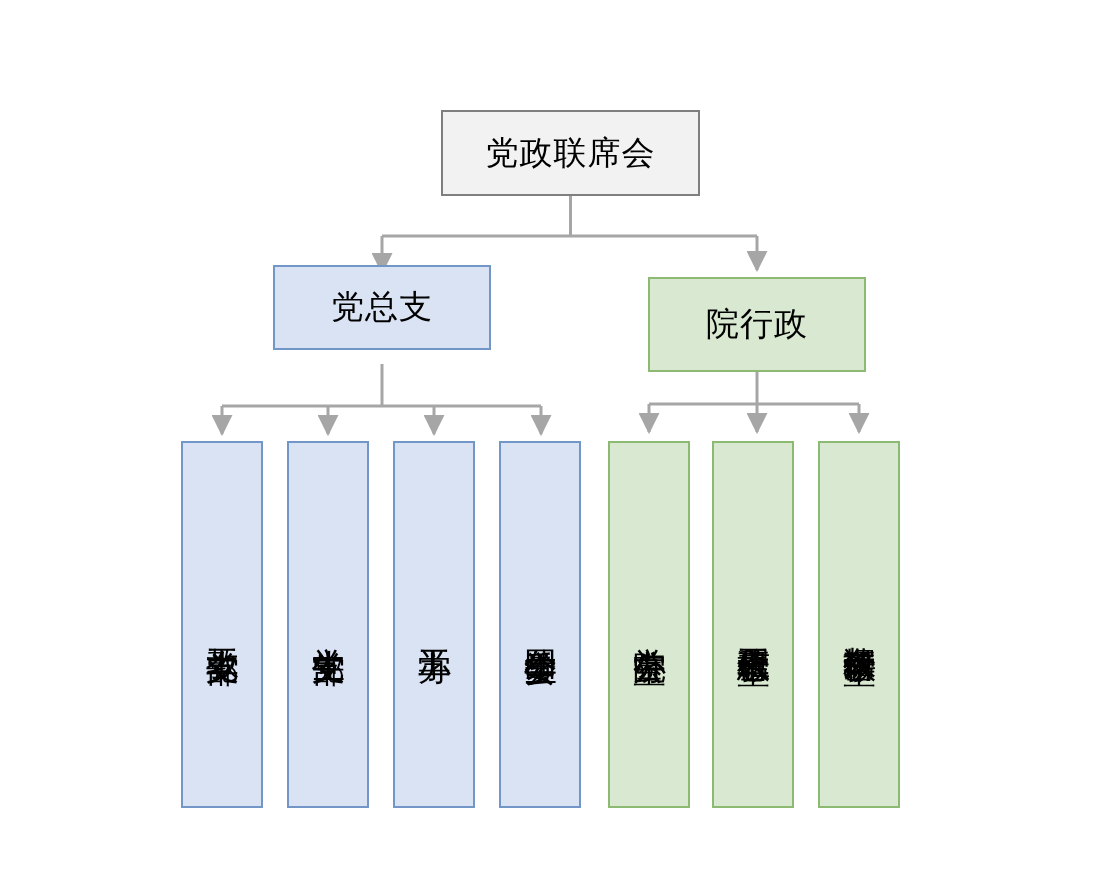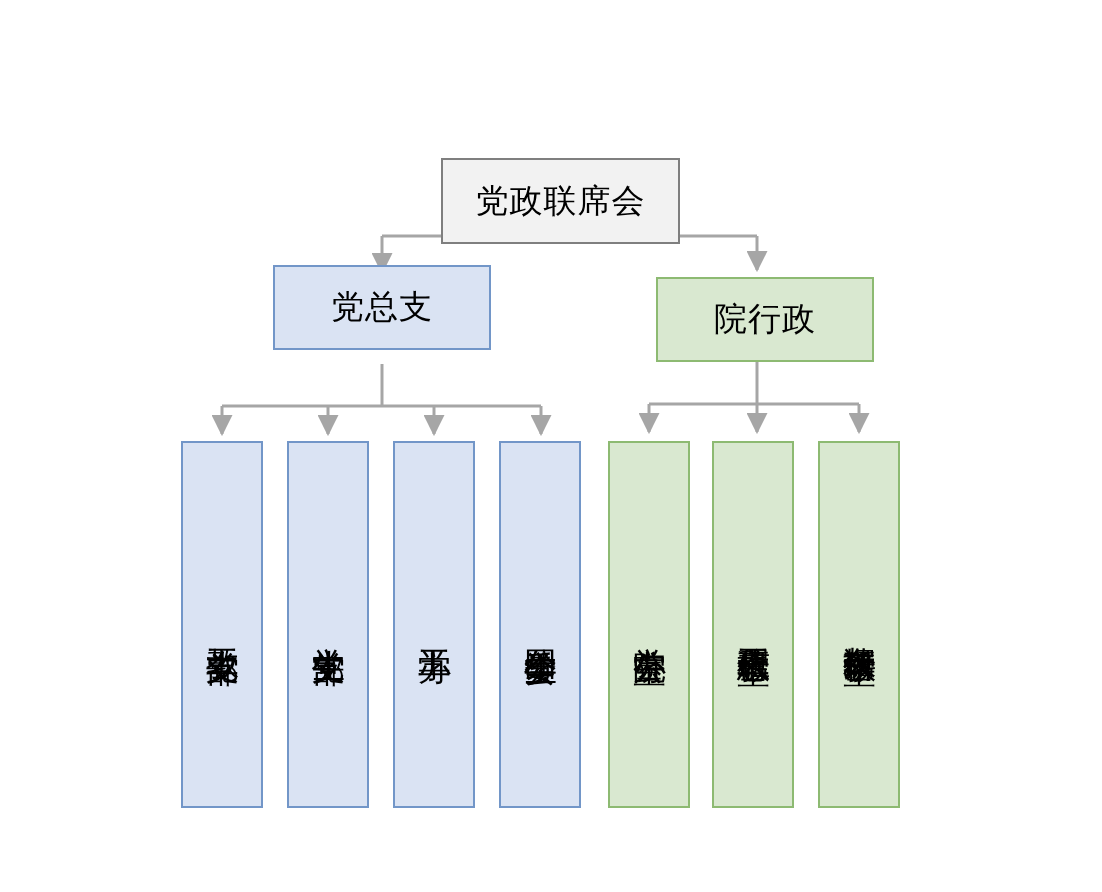--- a/index.html
+++ b/index.html
@@ -92,29 +92,29 @@
 
       <path d="M 757 362 L 757 404"></path>
 
       <path d="M 649 404 L 859 404"></path>
       <path d="M 649 404 L 649 432" marker-end="url(#arrow-head)"></path>
       <path d="M 757 404 L 757 432" marker-end="url(#arrow-head)"></path>
       <path d="M 859 404 L 859 432" marker-end="url(#arrow-head)"></path>
     </g>
   </svg>
 
-  <div class="node node-root" style="left:441px; top:110px; width:239px; height:86px;margin-top:48px;">
+  <div class="node node-root" style="left:441px; top:110px; width:259px; height:86px;">
     <span class="label-h">党政联席会</span>
   </div>
 
   <div class="node node-blue" style="left:273px; top:265px; width:218px; height:85px;">
     <span class="label-h">党总支</span>
   </div>
 
-  <div class="node node-green" style="left:648px; top:277px; width:218px; height:85px;margin-left:8px;">
+  <div class="node node-green" style="left:648px; top:277px; width:218px; height:95px;">
     <span class="label-h">院行政</span>
   </div>
 
   <div class="node node-blue" style="left:181px; top:441px; width:82px; height:367px;">
     <span class="label-v">教工党支部</span>
   </div>
 
   <div class="node node-blue" style="left:287px; top:441px; width:82px; height:367px;">
     <span class="label-v">学生党支部</span>
   </div>

